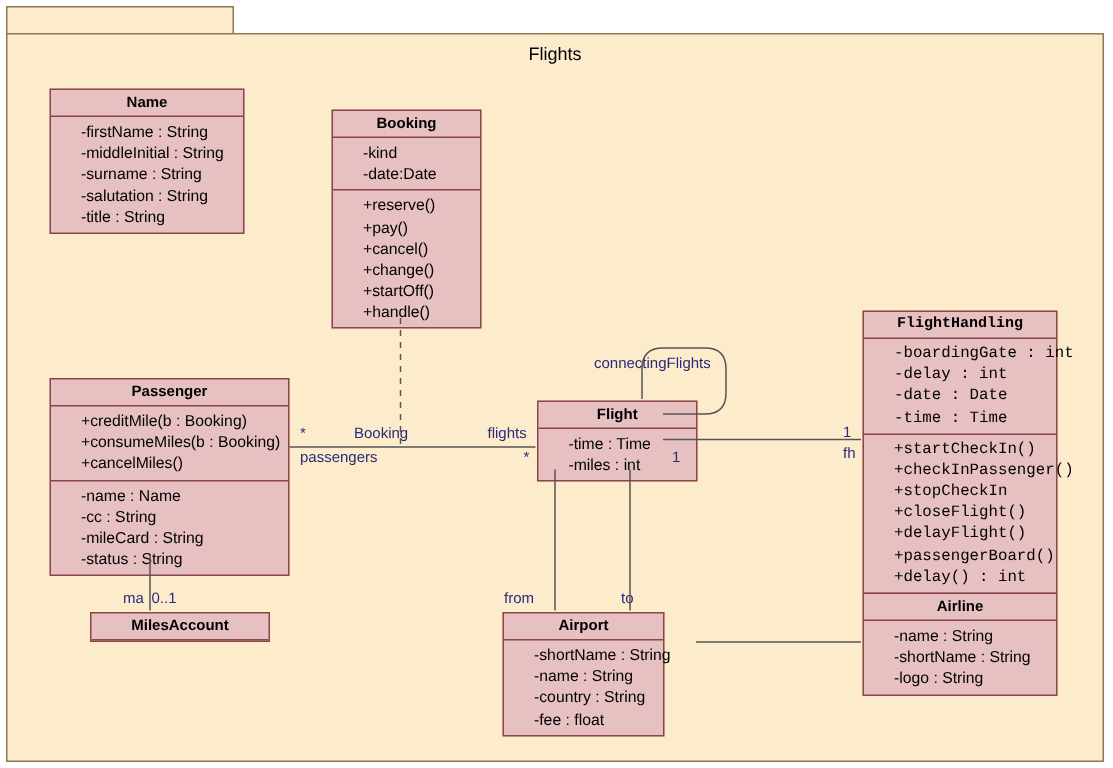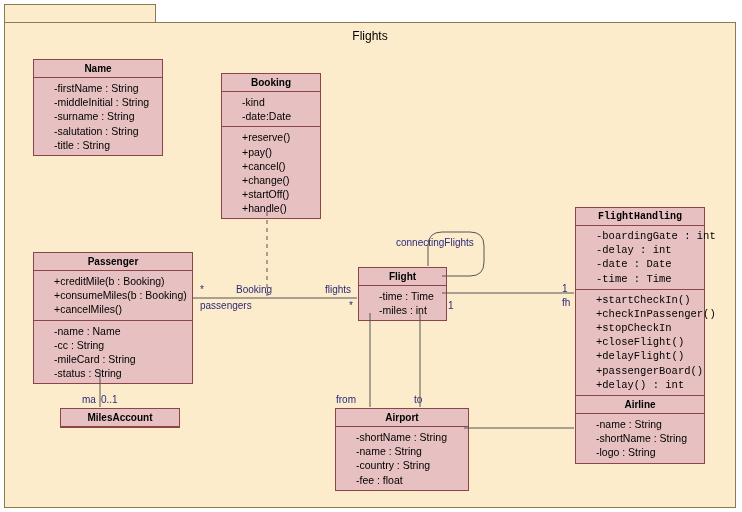--- a/index.html
+++ b/index.html
@@ -116,21 +116,21 @@
       <div class="hdr">Passenger</div>
       <div class="sect">+creditMile(b : Booking)
 +consumeMiles(b : Booking)
 +cancelMiles()</div>
       <div class="sect">-name : Name
 -cc : String
 -mileCard : String
 -status : String</div>
     </div>
 
-    <div class="classbox" style="left:353px; top:244px; width:89px;">
+    <div class="classbox" style="left:353px; top:244px; width:107px;">
       <div class="hdr">Flight</div>
       <div class="sect">-time : Time
 -miles : int</div>
     </div>
 
     <div class="classbox" style="left:570px; top:184px; width:130px;font-family:Liberation Mono, monospace;">
       <div class="hdr">FlightHandling</div>
       <div class="sect">-boardingGate : int
 -delay : int
 -date : Date
@@ -141,21 +141,21 @@
 +closeFlight()
 +delayFlight()
 +passengerBoard()
 +delay() : int</div>
     </div>
 
     <div class="classbox" style="left:55px; top:385px; width:120px;">
       <div class="hdr">MilesAccount</div>
     </div>
 
-    <div class="classbox" style="left:330px; top:385px; width:134px;">
+    <div class="classbox" style="left:330px; top:385px; width:108px;">
       <div class="hdr">Airport</div>
       <div class="sect">-shortName : String
 -name : String
 -country : String
 -fee : float</div>
     </div>
 
     <div class="classbox" style="left:570px; top:372px; width:130px;">
       <div class="hdr">Airline</div>
       <div class="sect">-name : String

